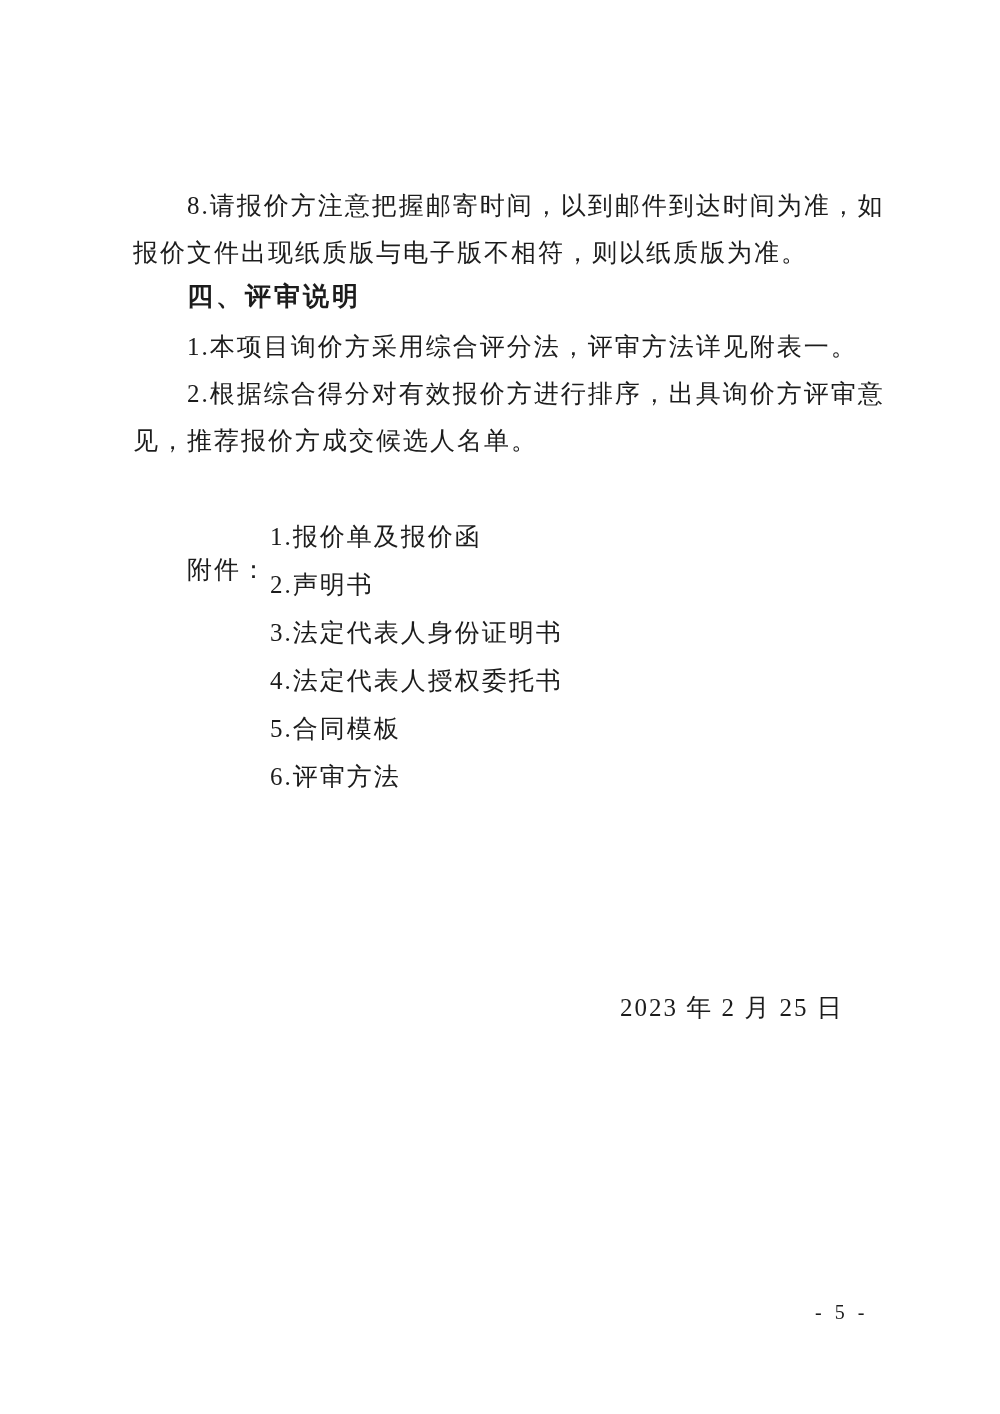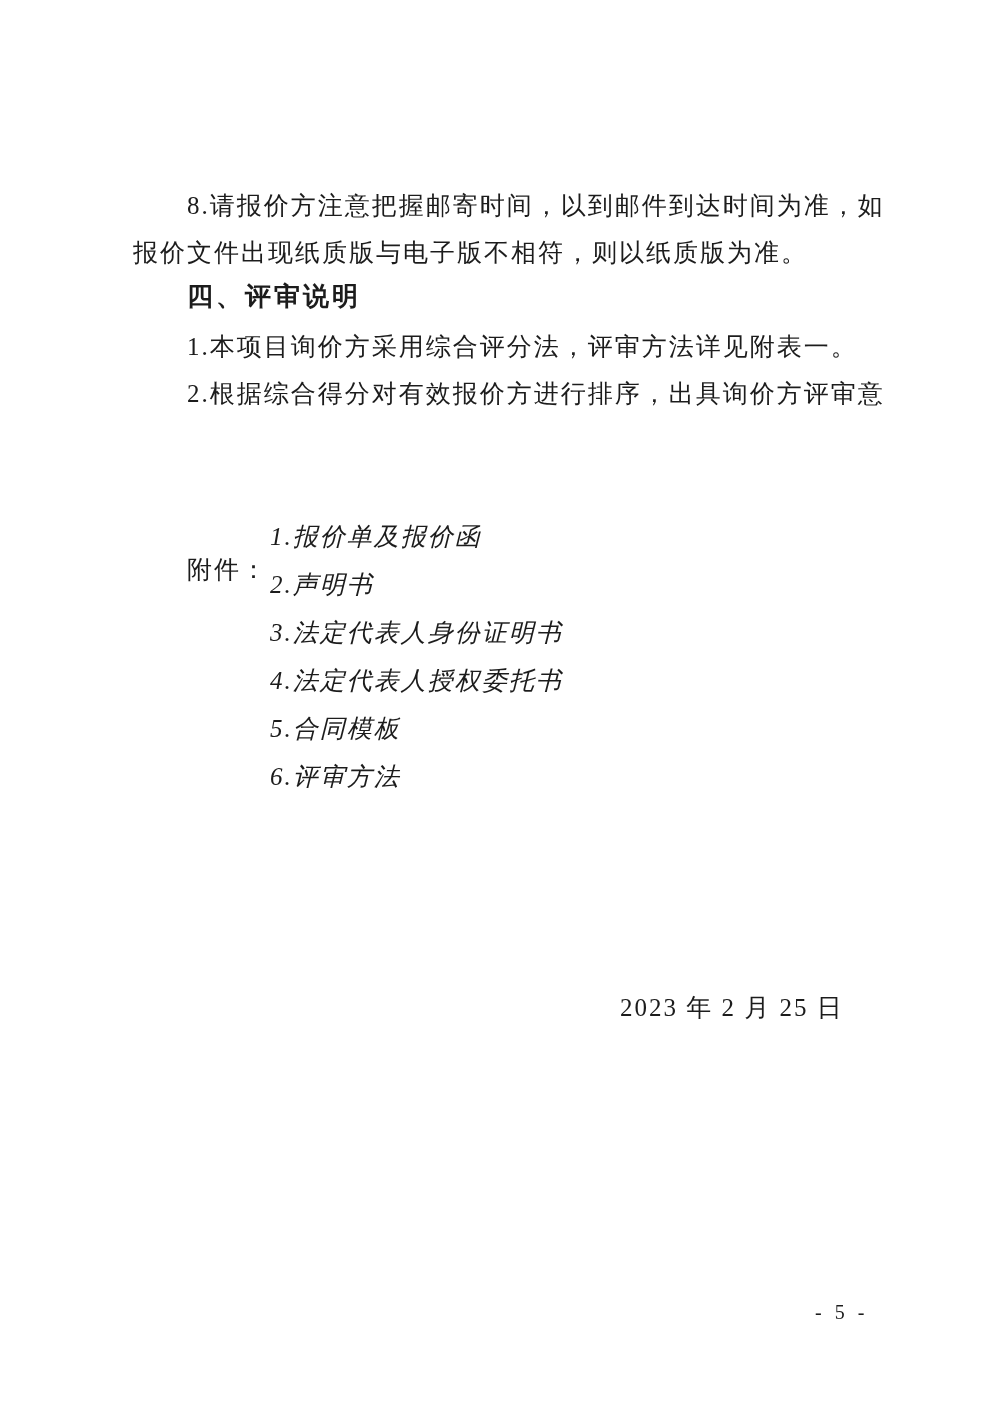--- a/index.html
+++ b/index.html
@@ -27,21 +27,21 @@
   }
   .body-left   { left: 133px; }
   .body-indent { left: 187px; }
   .heading {
     font-family: "Liberation Sans", "DejaVu Sans", sans-serif;
     font-weight: bold;
     font-size: 26px;
     letter-spacing: 3px;
   }
   .attach-label { left: 187px; margin-top: 33px; }
-  .attach-item  { left: 270px; font-style: italic; }
+  .attach-item  { left: 270px; }
   .signature    { letter-spacing: 2px; }
   .page-number {
     font-size: 20px;
     letter-spacing: 4px;
   }
 </style>
 </head>
 <body>
 
 <div class="page">
@@ -49,20 +49,21 @@
   <div class="line body-indent" style="top:190px">8.请报价方注意把握邮寄时间，以到邮件到达时间为准，如</div>
 
   <div class="line body-left" style="top:237px">报价文件出现纸质版与电子版不相符，则以纸质版为准。</div>
 
   <div class="line body-indent heading" style="top:280px">四、评审说明</div>
 
   <div class="line body-indent" style="top:331px">1.本项目询价方采用综合评分法，评审方法详见附表一。</div>
 
   <div class="line body-indent" style="top:378px">2.根据综合得分对有效报价方进行排序，出具询价方评审意</div>
 
+  <div class="line body-left" style="top:425px">见，推荐报价方成交候选人名单。</div>
 
   <div class="line attach-label" style="top:521px">附件：</div>
 
   <div class="line attach-item" style="top:521px">1.报价单及报价函</div>
 
   <div class="line attach-item" style="top:569px">2.声明书</div>
 
   <div class="line attach-item" style="top:617px">3.法定代表人身份证明书</div>
 
   <div class="line attach-item" style="top:665px">4.法定代表人授权委托书</div>

